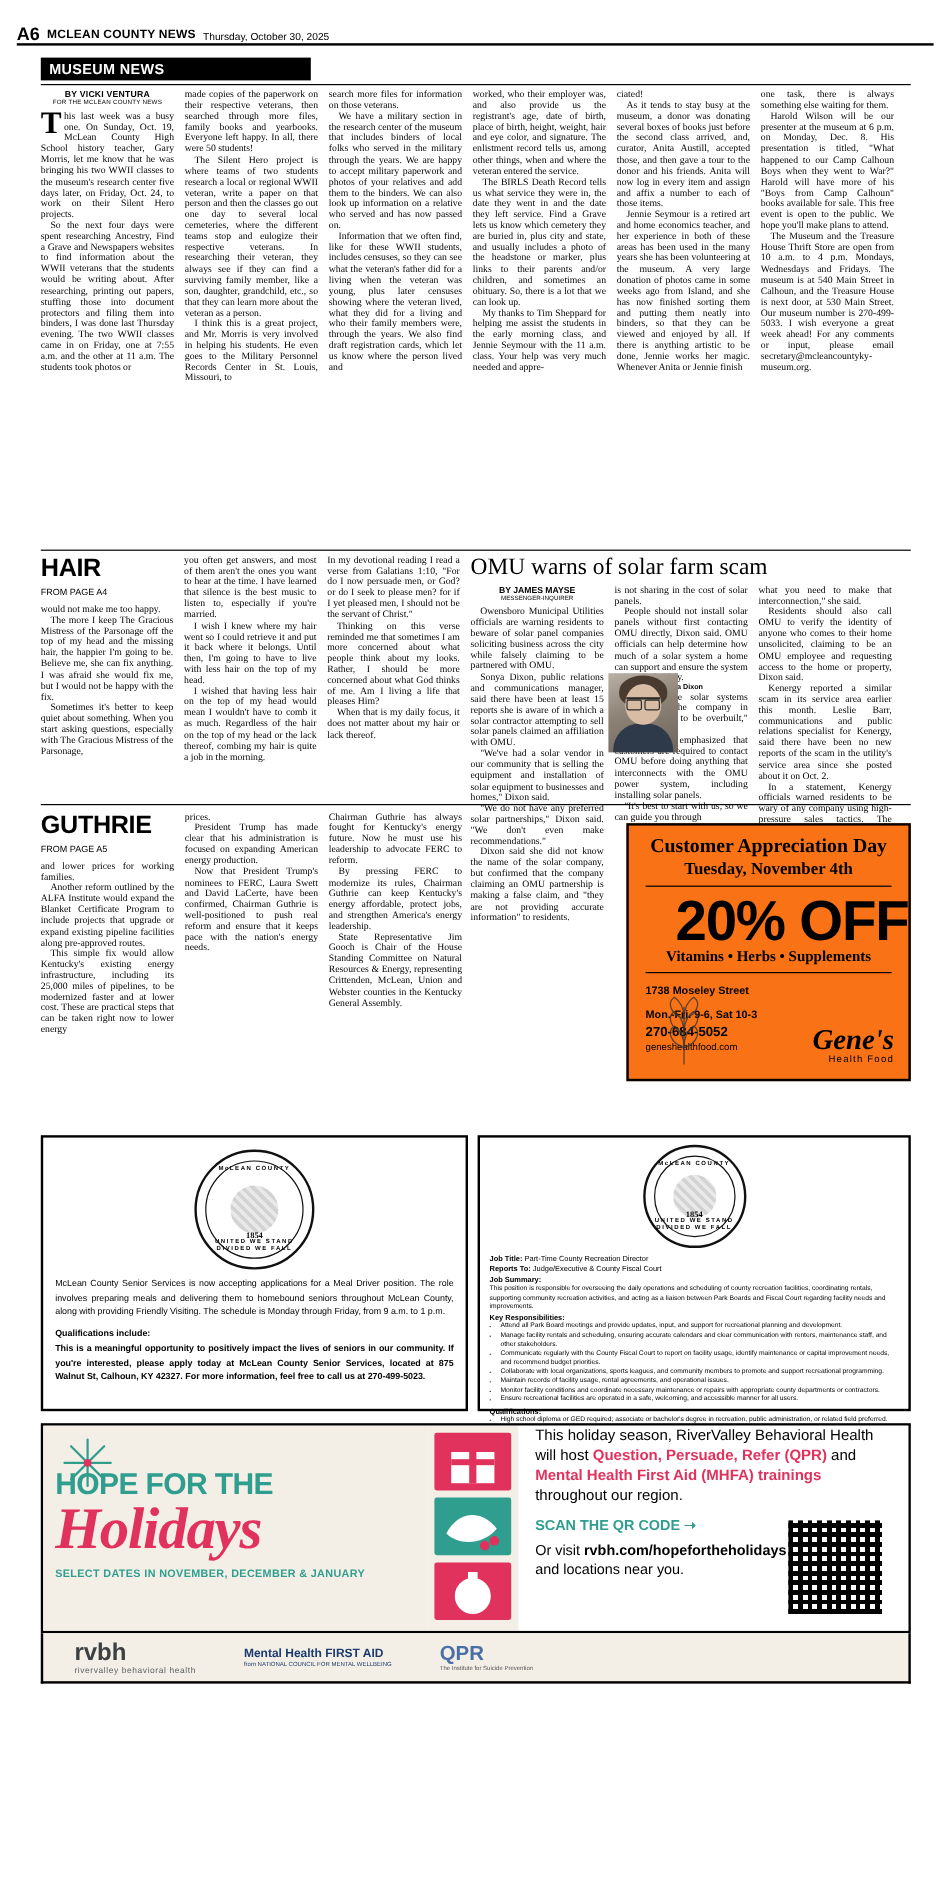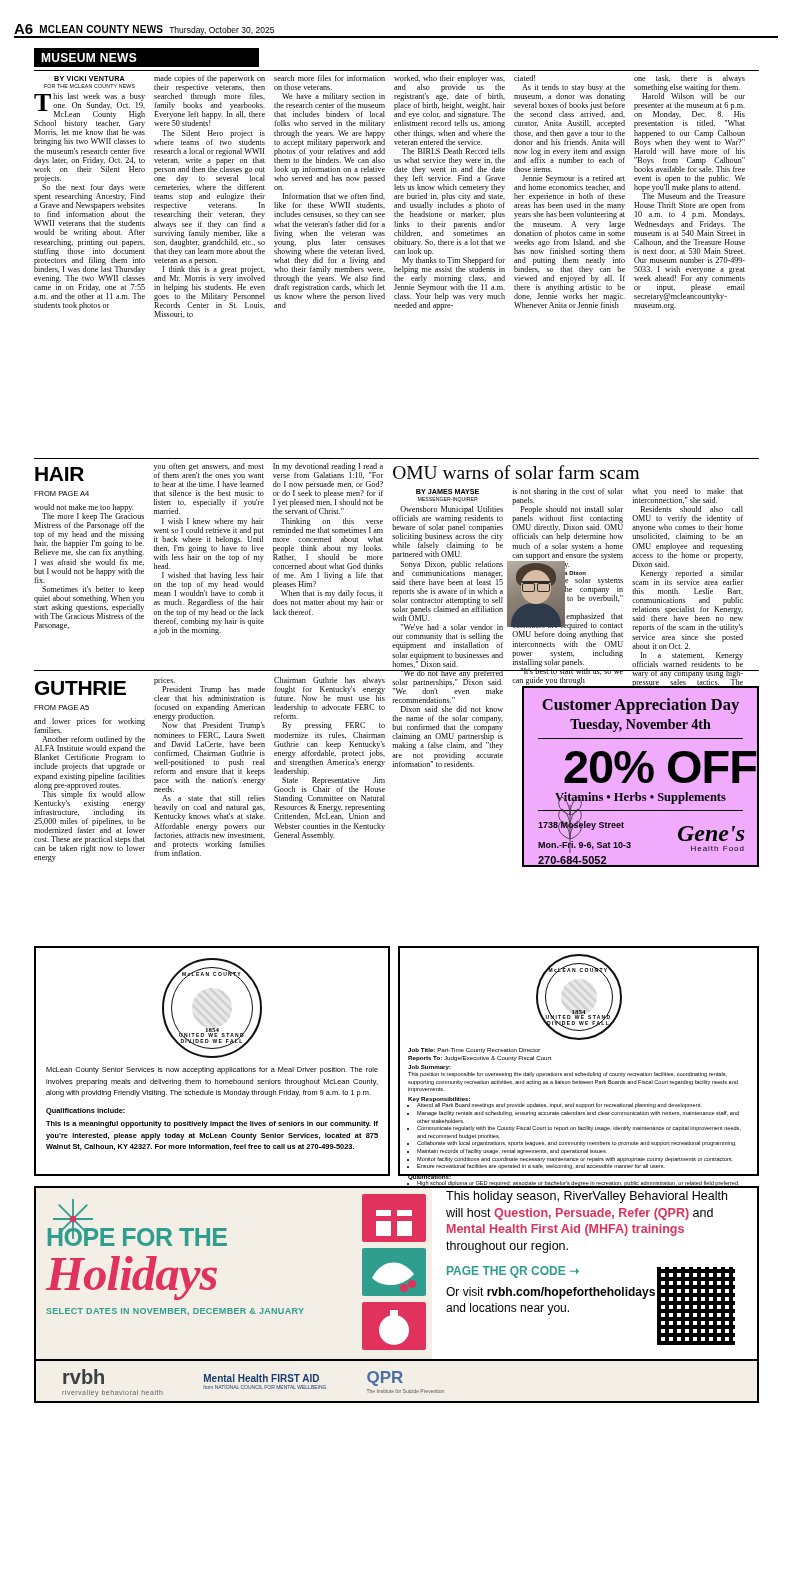--- a/index.html
+++ b/index.html
@@ -100,22 +100,22 @@
     background:#2e3a4a;
   }
   .cap{font-size:6px; font-family:"Liberation Sans",sans-serif; font-weight:bold; text-align:center; margin-top:1px;}
 
   
   .lowband{position:absolute; left:34px; top:676px; width:725px; height:260px;}
   .band-rule-mid{position:absolute; left:34px; top:670px; width:725px; border-top:1px solid #000;}
 
   
   .ad-gene{
-    position:absolute; right:0; top:10px; width:237px; height:181px;
-    border:2px solid #000; box-sizing:border-box; background:#f0abfc;
+    position:absolute; right:0; top:10px; width:237px; height:215px;
+    border:2px solid #000; box-sizing:border-box; background:#f97316;
     text-align:center; overflow:hidden;
   }
   .ad-gene .t1{font-family:"Liberation Serif",serif; font-weight:bold; font-size:16.5px; margin-top:7px;}
   .ad-gene .t2{font-family:"Liberation Serif",serif; font-weight:bold; font-size:14px; margin-top:2px;}
   .ad-gene .hr{border-top:1px solid #000; margin:5px 14px;}
   .ad-gene .pct{font-family:"Liberation Sans",sans-serif; font-weight:bold; font-size:47px; line-height:45px; letter-spacing:-1px;text-align:right;}
   .ad-gene .t3{font-family:"Liberation Serif",serif; font-weight:bold; font-size:12.5px; margin-top:1px;}
   .ad-gene .addr{font-family:"Liberation Sans",sans-serif; font-weight:bold; font-size:9px; line-height:12px; text-align:left; margin-left:14px; margin-top:8px;}
   .ad-gene .phone{font-family:"Liberation Sans",sans-serif; font-weight:bold; font-size:11px; text-align:left; margin-left:14px; margin-top:3px;}
   .ad-gene .fb{font-family:"Liberation Sans",sans-serif; font-size:8px; text-align:left; margin-left:14px; margin-top:2px;}
@@ -334,21 +334,20 @@
         <div class="jumphead">GUTHRIE</div>
         <div class="jumpfrom">FROM PAGE A5</div>
         <p class="body nofirst">and lower prices for working families.</p>
         <p class="body">Another reform outlined by the ALFA Institute would expand the Blanket Certificate Program to include projects that upgrade or expand existing pipeline facilities along pre-approved routes.</p>
         <p class="body">This simple fix would allow Kentucky's existing energy infrastructure, including its 25,000 miles of pipelines, to be modernized faster and at lower cost. These are practical steps that can be taken right now to lower energy</p>
       </div>
       <div class="col">
         <p class="body nofirst">prices.</p>
         <p class="body">President Trump has made clear that his administration is focused on expanding American energy production.</p>
         <p class="body">Now that President Trump's nominees to FERC, Laura Swett and David LaCerte, have been confirmed, Chairman Guthrie is well-positioned to push real reform and ensure that it keeps pace with the nation's energy needs.</p>
-        <p class="body">As a state that still relies heavily on coal and natural gas, Kentucky knows what's at stake. Affordable energy powers our factories, attracts new investment, and protects working families from inflation.</p>
       </div>
       <div class="col">
         <p class="body nofirst">Chairman Guthrie has always fought for Kentucky's energy future. Now he must use his leadership to advocate FERC to reform.</p>
         <p class="body">By pressing FERC to modernize its rules, Chairman Guthrie can keep Kentucky's energy affordable, protect jobs, and strengthen America's energy leadership.</p>
         <p class="body">State Representative Jim Gooch is Chair of the House Standing Committee on Natural Resources &amp; Energy, representing Crittenden, McLean, Union and Webster counties in the Kentucky General Assembly.</p>
       </div>
     </div>
 
     <div class="ad-gene">
       <div class="t1">Customer Appreciation Day</div>
@@ -469,21 +468,21 @@
       </div>
       <div class="icon-box" style="top:114px; background:#e0325c;">
         <svg viewBox="0 0 64 48" width="64" height="48">
             <circle cx="32" cy="28" r="15" fill="#fff"></circle>
             <rect x="28" y="8" width="8" height="6" fill="#fff"></rect>
           </svg>
       </div>
     </div>
     <div class="hol-right">
       <p><span>This holiday season, RiverValley Behavioral Health will host </span><span class="em">Question, Persuade, Refer (QPR)</span><span> and </span><span class="em">Mental Health First Aid (MHFA) trainings</span><span> throughout our region.</span></p>
-      <div class="hol-scan"><span>PAGE THE QR CODE</span> <span>➝</span></div>
+      <div class="hol-scan"><span>SCAN THE QR CODE</span> <span>➝</span></div>
       <div class="hol-visit"><span>Or visit </span><b>rvbh.com/hopefortheholidays</b><span> to view dates and locations near you.</span></div>
       <div class="qr"></div>
     </div>
   </div>
 
   <div class="hol-footer">
     <div class="rvbh"><span>rvbh</span><small>rivervalley behavioral health</small></div>
     <div class="mhfa"><span>Mental Health FIRST AID</span><small>from NATIONAL COUNCIL FOR MENTAL WELLBEING</small></div>
     <div class="qprlogo"><span>QPR</span><small>The Institute for Suicide Prevention</small></div>
   </div>

